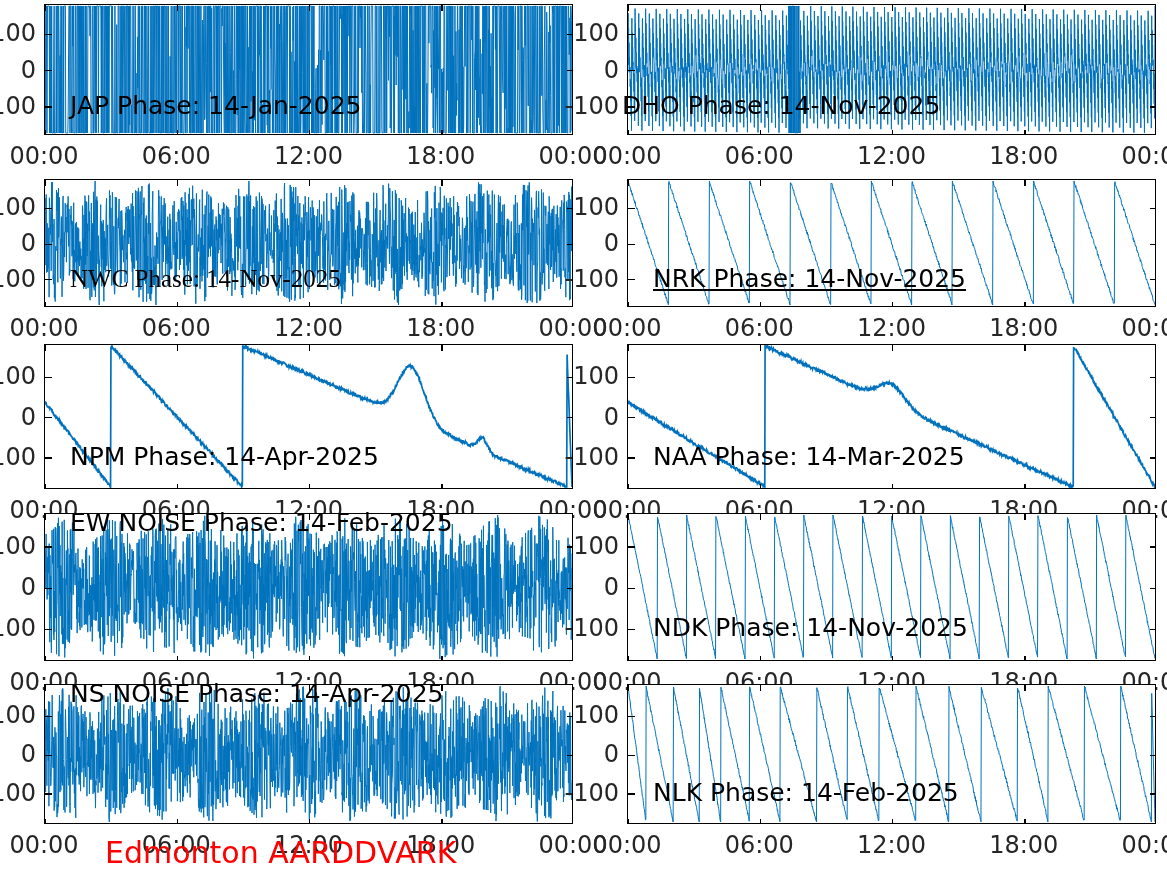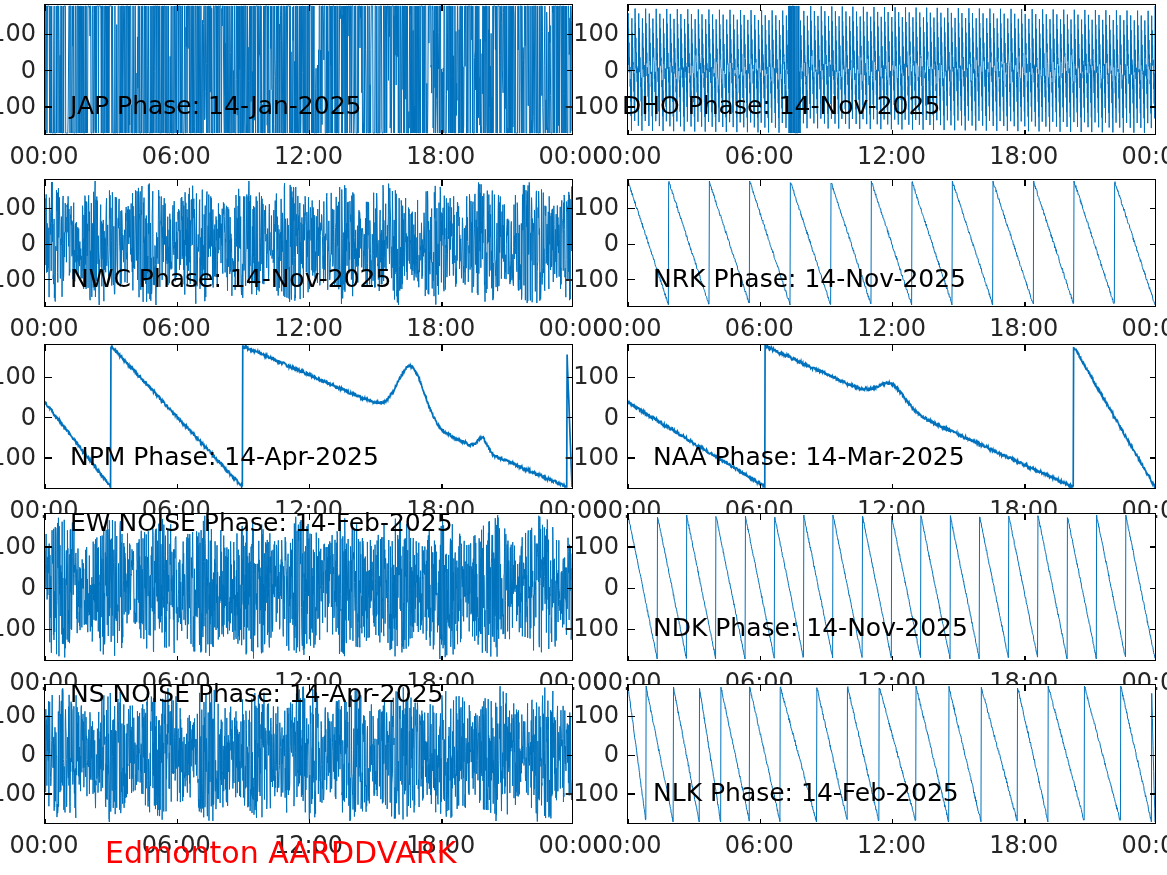--- a/index.html
+++ b/index.html
@@ -105,21 +105,21 @@
       <div class="tickmark" style="left: 527.2px; top: 122px; width: 1.3px; height: 6px;"></div>
     </div>
     <div class="ytick" style="left: -26px; top: 195.444px; width: 62px;">100</div>
     <div class="ytick" style="left: -26px; top: 231px; width: 62px;">0</div>
     <div class="ytick" style="left: -26px; top: 266.556px; width: 62px;">-100</div>
     <div class="xtick" style="left: -16px; top: 316px; width: 120px;">00:00</div>
     <div class="xtick" style="left: 116.25px; top: 316px; width: 120px;">06:00</div>
     <div class="xtick" style="left: 248.5px; top: 316px; width: 120px;">12:00</div>
     <div class="xtick" style="left: 380.75px; top: 316px; width: 120px;">18:00</div>
     <div class="xtick" style="left: 513px; top: 316px; width: 120px;">00:00</div>
-    <div class="ptitle" style="left: 70px; top: 265.556px;">NWC Phase: 14-Nov-2025</div>
+    <div class="ptitle" style="left: 70px; top: 265.556px; font-family: Liberation Serif, serif;">NWC Phase: 14-Nov-2025</div>
     <div class="plotbox" style="left: 627px; top: 179px; width: 529px; height: 128px;">
       <svg viewBox="0 0 529 128" preserveAspectRatio="none">
         <path d="M0.0 1.0L0.4 2.0L0.8 3.2L1.1 4.9L1.5 5.3L1.9 6.7L2.3 7.6L2.6 9.1L3.0 11.7L3.4 10.7L3.8 13.9L4.2 15.3L4.5 13.7L4.9 16.7L5.3 17.6L5.7 19.0L6.1 21.2L6.4 20.9L6.8 23.6L7.2 22.1L7.6 25.4L7.9 27.2L8.3 27.6L8.7 29.4L9.1 28.5L9.5 29.3L9.8 30.9L10.2 31.4L10.6 34.4L11.0 36.2L11.3 35.6L11.7 36.2L12.1 39.5L12.5 39.1L12.9 40.5L13.2 42.7L13.6 42.9L14.0 45.0L14.4 44.0L14.7 48.1L15.1 47.3L15.5 49.7L15.9 50.4L16.3 51.0L16.6 51.0L17.0 54.3L17.4 56.0L17.8 56.1L18.2 56.2L18.5 59.7L18.9 58.2L19.3 60.9L19.7 61.5L20.0 64.4L20.4 63.4L20.8 65.3L21.2 67.5L21.6 67.4L21.9 69.4L22.3 69.7L22.7 70.4L23.1 73.1L23.4 72.8L23.8 75.8L24.2 75.8L24.6 76.0L25.0 77.7L25.3 79.1L25.7 81.0L26.1 80.5L26.5 82.0L26.8 83.9L27.2 85.8L27.6 87.6L28.0 87.9L28.4 88.9L28.7 91.3L29.1 89.9L29.5 93.8L29.9 94.9L30.3 93.1L30.6 94.9L31.0 97.5L31.4 99.6L31.8 99.4L32.1 99.1L32.5 103.2L32.9 101.4L33.3 103.4L33.7 106.3L34.0 105.3L34.4 106.5L34.8 107.9L35.2 110.5L35.5 110.1L35.9 111.8L36.3 113.9L36.7 114.4L37.1 117.1L37.4 115.5L37.8 117.6L38.2 120.3L38.6 119.2L38.9 120.7L39.3 123.1L39.7 124.7L40.1 123.7L40.5 126.7L40.8 2.7L41.2 1.4L41.6 4.3L42.0 4.0L42.4 4.7L42.7 8.7L43.1 9.7L43.5 10.1L43.9 9.8L44.2 11.2L44.6 14.3L45.0 13.5L45.4 14.3L45.8 15.8L46.1 18.2L46.5 19.7L46.9 21.3L47.3 21.0L47.6 22.6L48.0 22.2L48.4 23.3L48.8 24.6L49.2 28.4L49.5 26.9L49.9 29.2L50.3 31.7L50.7 33.4L51.0 32.6L51.4 33.0L51.8 36.0L52.2 36.0L52.6 38.6L52.9 39.6L53.3 38.8L53.7 40.6L54.1 41.8L54.5 43.9L54.8 43.9L55.2 45.2L55.6 47.1L56.0 47.1L56.3 48.8L56.7 50.6L57.1 51.6L57.5 51.6L57.9 53.3L58.2 56.5L58.6 57.6L59.0 56.5L59.4 57.7L59.7 61.4L60.1 61.7L60.5 62.4L60.9 63.9L61.3 65.8L61.6 64.4L62.0 67.3L62.4 68.1L62.8 70.8L63.1 69.8L63.5 72.2L63.9 73.9L64.3 75.2L64.7 74.5L65.0 76.4L65.4 77.1L65.8 77.2L66.2 79.0L66.6 81.5L66.9 80.9L67.3 82.7L67.7 85.7L68.1 84.4L68.4 85.5L68.8 88.4L69.2 90.5L69.6 90.9L70.0 90.9L70.3 91.6L70.7 92.4L71.1 94.8L71.5 97.4L71.8 96.3L72.2 97.2L72.6 100.3L73.0 102.1L73.4 103.7L73.7 102.7L74.1 104.3L74.5 106.0L74.9 106.0L75.2 108.3L75.6 108.3L76.0 110.6L76.4 111.5L76.8 111.9L77.1 113.4L77.5 114.5L77.9 117.3L78.3 117.6L78.7 118.2L79.0 118.7L79.4 121.3L79.8 122.6L80.2 122.2L80.5 124.1L80.9 126.1L81.3 126.1L81.7 1.0L82.1 3.2L82.4 4.0L82.8 6.1L83.2 6.3L83.6 7.1L83.9 10.0L84.3 9.3L84.7 12.8L85.1 12.6L85.5 12.5L85.8 15.7L86.2 14.8L86.6 16.3L87.0 18.8L87.3 19.6L87.7 22.2L88.1 21.0L88.5 23.3L88.9 25.7L89.2 26.5L89.6 27.2L90.0 28.8L90.4 29.0L90.8 30.3L91.1 30.4L91.5 32.0L91.9 35.0L92.3 36.2L92.6 35.3L93.0 35.6L93.4 36.9L93.8 39.3L94.2 39.9L94.5 42.0L94.9 42.3L95.3 44.1L95.7 45.7L96.0 45.6L96.4 46.5L96.8 49.3L97.2 50.0L97.6 52.2L97.9 53.7L98.3 52.0L98.7 54.9L99.1 54.7L99.4 56.3L99.8 57.1L100.2 60.4L100.6 60.0L101.0 61.1L101.3 62.0L101.7 62.5L102.1 66.0L102.5 67.4L102.9 68.9L103.2 68.4L103.6 70.8L104.0 70.8L104.4 73.3L104.7 74.3L105.1 75.6L105.5 76.1L105.9 75.7L106.3 78.7L106.6 79.6L107.0 79.7L107.4 80.0L107.8 83.3L108.1 83.0L108.5 84.0L108.9 85.4L109.3 86.9L109.7 87.0L110.0 90.2L110.4 91.7L110.8 92.2L111.2 92.5L111.5 93.6L111.9 96.7L112.3 95.3L112.7 98.2L113.1 100.6L113.4 100.3L113.8 102.6L114.2 101.5L114.6 103.9L115.0 103.9L115.3 107.1L115.7 105.8L116.1 107.5L116.5 109.1L116.8 110.5L117.2 112.0L117.6 113.9L118.0 112.8L118.4 114.2L118.7 116.9L119.1 116.5L119.5 117.7L119.9 121.3L120.2 120.3L120.6 121.7L121.0 124.4L121.4 123.3L121.8 124.9L122.1 1.0L122.5 2.3L122.9 4.1L123.3 3.3L123.6 5.0L124.0 5.8L124.4 7.4L124.8 9.9L125.2 10.8L125.5 12.7L125.9 11.9L126.3 14.7L126.7 15.2L127.1 16.3L127.4 17.7L127.8 19.3L128.2 21.0L128.6 20.6L128.9 23.0L129.3 23.2L129.7 23.3L130.1 26.6L130.5 27.8L130.8 28.6L131.2 29.2L131.6 30.6L132.0 30.2L132.3 34.0L132.7 35.5L133.1 34.0L133.5 37.1L133.9 37.6L134.2 39.9L134.6 40.7L135.0 41.7L135.4 40.8L135.7 44.7L136.1 45.0L136.5 45.2L136.9 45.3L137.3 48.4L137.6 50.3L138.0 51.3L138.4 50.4L138.8 53.8L139.2 54.7L139.5 56.3L139.9 55.0L140.3 57.0L140.7 60.0L141.0 60.7L141.4 61.2L141.8 62.4L142.2 63.4L142.6 65.7L142.9 66.8L143.3 67.9L143.7 68.6L144.1 70.7L144.4 70.3L144.8 71.3L145.2 73.8L145.6 72.5L146.0 74.6L146.3 74.9L146.7 78.7L147.1 79.7L147.5 81.0L147.8 81.3L148.2 82.5L148.6 83.5L149.0 84.3L149.4 85.5L149.7 86.1L150.1 88.3L150.5 87.9L150.9 89.6L151.3 89.8L151.6 91.6L152.0 93.7L152.4 95.5L152.8 96.2L153.1 98.2L153.5 99.3L153.9 100.5L154.3 99.4L154.7 102.5L155.0 103.1L155.4 102.7L155.8 106.5L156.2 105.5L156.5 108.6L156.9 109.3L157.3 110.2L157.7 112.6L158.1 112.7L158.4 112.1L158.8 113.8L159.2 115.7L159.6 118.0L159.9 119.5L160.3 120.1L160.7 120.9L161.1 120.2L161.5 122.4L161.8 122.8L162.2 125.1L162.6 127.0L163.0 2.7L163.4 4.0L163.7 3.8L164.1 3.9L164.5 5.3L164.9 6.8L165.2 8.1L165.6 9.1L166.0 11.1L166.4 10.6L166.8 14.4L167.1 14.2L167.5 16.3L167.9 16.9L168.3 17.4L168.6 19.0L169.0 21.3L169.4 22.3L169.8 23.6L170.2 23.7L170.5 25.4L170.9 25.6L171.3 26.8L171.7 30.0L172.0 29.6L172.4 30.0L172.8 31.1L173.2 31.8L173.6 35.8L173.9 35.2L174.3 37.9L174.7 37.5L175.1 40.5L175.5 39.2L175.8 40.5L176.2 43.0L176.6 43.0L177.0 45.8L177.3 46.0L177.7 48.1L178.1 48.0L178.5 50.3L178.9 51.8L179.2 50.9L179.6 54.6L180.0 52.8L180.4 55.8L180.7 55.1L181.1 59.1L181.5 59.3L181.9 61.4L182.3 60.1L182.6 63.3L183.0 62.3L183.4 65.6L183.8 65.9L184.1 67.9L184.5 67.8L184.9 70.9L185.3 72.2L185.7 73.2L186.0 72.9L186.4 73.6L186.8 75.8L187.2 75.1L187.6 76.9L187.9 77.7L188.3 81.4L188.7 81.2L189.1 82.6L189.4 83.2L189.8 83.5L190.2 86.7L190.6 87.8L191.0 88.1L191.3 88.2L191.7 91.2L192.1 92.7L192.5 94.1L192.8 94.9L193.2 94.8L193.6 95.9L194.0 96.6L194.4 99.6L194.7 100.9L195.1 101.5L195.5 103.2L195.9 102.2L196.2 106.1L196.6 105.6L197.0 106.7L197.4 107.7L197.8 109.5L198.1 110.4L198.5 111.5L198.9 112.7L199.3 112.6L199.7 114.3L200.0 117.1L200.4 117.2L200.8 119.9L201.2 119.2L201.5 121.3L201.9 122.9L202.3 123.7L202.7 125.5L203.1 126.3L203.4 126.6L203.8 3.3L204.2 4.0L204.6 3.4L204.9 4.2L205.3 5.5L205.7 9.5L206.1 8.6L206.5 11.1L206.8 11.1L207.2 13.9L207.6 13.5L208.0 14.6L208.3 16.0L208.7 17.5L209.1 19.0L209.5 19.2L209.9 21.1L210.2 23.1L210.6 22.4L211.0 24.1L211.4 26.5L211.8 26.7L212.1 29.4L212.5 29.4L212.9 29.7L213.3 32.5L213.6 33.7L214.0 33.6L214.4 35.6L214.8 37.3L215.2 38.0L215.5 37.5L215.9 39.5L216.3 41.0L216.7 41.2L217.0 43.0L217.4 44.0L217.8 46.7L218.2 45.5L218.6 47.5L218.9 47.6L219.3 49.4L219.7 52.1L220.1 53.5L220.4 54.3L220.8 53.6L221.2 55.0L221.6 56.6L222.0 59.5L222.3 57.9L222.7 59.1L223.1 62.3L223.5 62.3L223.9 62.6L224.2 64.3L224.6 67.6L225.0 68.1L225.4 70.2L225.7 69.6L226.1 72.2L226.5 71.1L226.9 74.9L227.3 74.9L227.6 74.8L228.0 75.6L228.4 78.9L228.8 79.7L229.1 81.7L229.5 81.5L229.9 84.3L230.3 85.2L230.7 85.2L231.0 84.9L231.4 88.8L231.8 89.0L232.2 90.2L232.5 92.2L232.9 93.0L233.3 92.7L233.7 93.3L234.1 96.9L234.4 98.2L234.8 96.9L235.2 98.1L235.6 99.2L236.0 101.7L236.3 103.5L236.7 104.0L237.1 103.8L237.5 107.4L237.8 107.2L238.2 108.8L238.6 108.4L239.0 110.7L239.4 111.3L239.7 114.3L240.1 115.7L240.5 114.8L240.9 118.3L241.2 119.1L241.6 117.7L242.0 121.4L242.4 120.6L242.8 122.3L243.1 123.4L243.5 125.5L243.9 125.9L244.3 1.0L244.6 4.0L245.0 4.1L245.4 3.4L245.8 5.0L246.2 6.9L246.5 7.3L246.9 11.0L247.3 10.3L247.7 11.9L248.1 13.8L248.4 15.4L248.8 14.1L249.2 18.1L249.6 18.0L249.9 18.5L250.3 20.8L250.7 22.6L251.1 22.2L251.5 24.0L251.8 24.1L252.2 27.2L252.6 27.8L253.0 28.1L253.3 29.6L253.7 29.4L254.1 33.3L254.5 32.6L254.9 35.6L255.2 35.9L255.6 35.6L256.0 38.9L256.4 38.8L256.7 39.3L257.1 41.1L257.5 41.7L257.9 42.8L258.3 46.1L258.6 46.4L259.0 46.5L259.4 47.3L259.8 48.1L260.2 49.9L260.5 53.1L260.9 51.4L261.3 55.3L261.7 53.8L262.0 57.7L262.4 59.0L262.8 58.3L263.2 58.4L263.6 61.0L263.9 60.7L264.3 62.7L264.7 65.3L265.1 65.9L265.4 65.9L265.8 69.5L266.2 69.8L266.6 71.6L267.0 71.7L267.3 73.0L267.7 72.7L268.1 75.6L268.5 77.8L268.8 78.6L269.2 77.2L269.6 80.7L270.0 79.4L270.4 81.5L270.7 82.9L271.1 83.9L271.5 86.9L271.9 86.8L272.3 88.0L272.6 89.3L273.0 91.6L273.4 90.2L273.8 91.2L274.1 94.8L274.5 96.5L274.9 97.3L275.3 96.5L275.7 98.8L276.0 100.9L276.4 101.5L276.8 101.7L277.2 101.8L277.5 103.3L277.9 106.9L278.3 105.6L278.7 106.6L279.1 110.2L279.4 111.5L279.8 110.9L280.2 111.4L280.6 114.7L280.9 114.5L281.3 115.2L281.7 116.9L282.1 119.4L282.5 120.8L282.8 121.1L283.2 120.9L283.6 122.2L284.0 124.5L284.4 125.5L284.7 127.0L285.1 1.9L285.5 1.6L285.9 4.3L286.2 5.9L286.6 5.0L287.0 6.9L287.4 9.8L287.8 10.4L288.1 9.7L288.5 13.8L288.9 14.2L289.3 14.8L289.6 14.5L290.0 18.6L290.4 17.6L290.8 18.5L291.2 21.0L291.5 21.4L291.9 24.4L292.3 25.6L292.7 26.1L293.0 26.7L293.4 27.8L293.8 29.4L294.2 29.0L294.6 32.0L294.9 33.0L295.3 34.3L295.7 34.8L296.1 36.0L296.5 37.0L296.8 38.1L297.2 39.4L297.6 41.5L298.0 42.8L298.3 41.7L298.7 44.3L299.1 46.4L299.5 44.8L299.9 48.2L300.2 49.2L300.6 48.9L301.0 51.3L301.4 51.6L301.7 54.8L302.1 55.4L302.5 56.9L302.9 55.8L303.3 57.4L303.6 60.1L304.0 60.2L304.4 60.6L304.8 62.9L305.1 64.0L305.5 63.6L305.9 66.8L306.3 68.5L306.7 67.8L307.0 70.2L307.4 71.9L307.8 73.3L308.2 74.5L308.6 73.8L308.9 74.2L309.3 77.8L309.7 77.2L310.1 80.1L310.4 81.5L310.8 81.4L311.2 83.4L311.6 82.5L312.0 86.2L312.3 84.6L312.7 88.4L313.1 88.2L313.5 90.0L313.8 91.1L314.2 93.0L314.6 93.0L315.0 94.8L315.4 95.6L315.7 97.5L316.1 98.4L316.5 99.0L316.9 100.0L317.2 100.6L317.6 103.0L318.0 102.2L318.4 106.3L318.8 104.7L319.1 106.7L319.5 109.4L319.9 110.7L320.3 109.2L320.7 111.4L321.0 111.8L321.4 115.7L321.8 116.1L322.2 115.5L322.5 118.8L322.9 119.1L323.3 118.7L323.7 120.3L324.1 123.1L324.4 123.7L324.8 125.2L325.2 126.9L325.6 1.0L325.9 2.5L326.3 4.5L326.7 5.9L327.1 4.9L327.5 5.6L327.8 9.4L328.2 10.4L328.6 9.7L329.0 11.7L329.3 13.3L329.7 12.9L330.1 13.6L330.5 16.4L330.9 18.2L331.2 18.4L331.6 20.1L332.0 21.9L332.4 21.0L332.8 23.4L333.1 23.4L333.5 25.7L333.9 25.5L334.3 28.1L334.6 28.3L335.0 29.1L335.4 31.4L335.8 34.1L336.2 33.6L336.5 34.2L336.9 35.9L337.3 38.4L337.7 39.1L338.0 40.9L338.4 40.9L338.8 43.1L339.2 42.3L339.6 44.2L339.9 45.8L340.3 46.1L340.7 48.1L341.1 49.0L341.4 51.5L341.8 51.9L342.2 53.8L342.6 53.0L343.0 55.0L343.3 55.6L343.7 56.4L344.1 57.6L344.5 61.1L344.9 60.7L345.2 63.5L345.6 63.8L346.0 63.4L346.4 66.9L346.7 65.5L347.1 67.0L347.5 68.7L347.9 69.4L348.3 71.1L348.6 72.2L349.0 73.3L349.4 76.1L349.8 76.2L350.1 76.4L350.5 78.9L350.9 79.5L351.3 79.5L351.7 81.7L352.0 83.8L352.4 84.5L352.8 86.5L353.2 85.2L353.5 86.7L353.9 88.4L354.3 90.4L354.7 89.8L355.1 93.4L355.4 94.5L355.8 95.4L356.2 95.8L356.6 97.4L357.0 99.1L357.3 98.7L357.7 99.3L358.1 102.2L358.5 104.0L358.8 104.2L359.2 105.1L359.6 107.8L360.0 106.6L360.4 108.2L360.7 110.7L361.1 110.7L361.5 110.8L361.9 112.7L362.2 113.8L362.6 116.9L363.0 115.5L363.4 119.2L363.8 118.8L364.1 120.9L364.5 121.1L364.9 123.0L365.3 124.9L365.6 126.1L366.0 127.0L366.4 1.1L366.8 3.1L367.2 5.2L367.5 6.3L367.9 7.3L368.3 6.9L368.7 7.4L369.1 8.6L369.4 12.1L369.8 10.6L370.2 12.8L370.6 14.6L370.9 14.6L371.3 18.2L371.7 19.4L372.1 19.7L372.5 19.0L372.8 20.1L373.2 23.6L373.6 23.5L374.0 24.4L374.3 26.5L374.7 27.8L375.1 29.2L375.5 30.8L375.9 30.8L376.2 30.6L376.6 32.9L377.0 35.6L377.4 36.0L377.7 35.4L378.1 39.3L378.5 38.5L378.9 40.2L379.3 42.7L379.6 44.1L380.0 44.4L380.4 46.3L380.8 45.4L381.2 47.9L381.5 47.9L381.9 50.3L382.3 51.5L382.7 51.9L383.0 51.6L383.4 52.9L383.8 56.2L384.2 55.3L384.6 57.0L384.9 59.7L385.3 60.5L385.7 61.2L386.1 61.8L386.4 63.1L386.8 66.0L387.2 65.4L387.6 67.6L388.0 66.9L388.3 70.3L388.7 69.4L389.1 72.9L389.5 72.9L389.8 73.2L390.2 76.2L390.6 77.8L391.0 76.7L391.4 78.6L391.7 80.7L392.1 81.3L392.5 82.3L392.9 82.4L393.3 86.1L393.6 87.1L394.0 87.6L394.4 87.8L394.8 88.8L395.1 91.7L395.5 92.2L395.9 91.5L396.3 93.5L396.7 95.0L397.0 96.0L397.4 97.0L397.8 99.8L398.2 99.7L398.5 100.8L398.9 101.8L399.3 103.4L399.7 103.3L400.1 106.9L400.4 105.8L400.8 107.7L401.2 110.4L401.6 111.0L401.9 111.9L402.3 111.3L402.7 112.6L403.1 115.5L403.5 115.2L403.8 116.7L404.2 119.2L404.6 120.9L405.0 121.4L405.4 122.9L405.7 122.7L406.1 123.7L406.5 124.8L406.9 125.9L407.2 1.0L407.6 2.8L408.0 5.6L408.4 6.6L408.8 5.9L409.1 9.2L409.5 8.3L409.9 9.8L410.3 9.9L410.6 11.0L411.0 14.8L411.4 16.3L411.8 16.9L412.2 17.6L412.5 18.1L412.9 20.9L413.3 21.2L413.7 21.5L414.0 24.0L414.4 24.2L414.8 25.3L415.2 27.1L415.6 26.8L415.9 30.4L416.3 29.9L416.7 29.8L417.1 31.8L417.5 34.9L417.8 34.0L418.2 36.2L418.6 36.2L419.0 37.1L419.3 40.0L419.7 41.9L420.1 40.4L420.5 43.7L420.9 43.7L421.2 44.5L421.6 47.7L422.0 47.7L422.4 47.6L422.7 50.6L423.1 49.9L423.5 52.7L423.9 52.9L424.3 54.5L424.6 57.3L425.0 55.7L425.4 59.1L425.8 58.0L426.1 61.3L426.5 63.0L426.9 62.1L427.3 63.2L427.7 64.0L428.0 66.0L428.4 69.1L428.8 67.7L429.2 68.6L429.6 72.4L429.9 70.8L430.3 74.8L430.7 75.6L431.1 75.4L431.4 75.5L431.8 77.2L432.2 77.8L432.6 80.2L433.0 82.7L433.3 84.3L433.7 84.8L434.1 86.4L434.5 87.7L434.8 88.3L435.2 89.8L435.6 90.8L436.0 89.6L436.4 91.5L436.7 94.5L437.1 93.4L437.5 94.3L437.9 97.6L438.2 99.4L438.6 100.4L439.0 101.2L439.4 100.9L439.8 101.3L440.1 105.2L440.5 105.0L440.9 105.1L441.3 108.1L441.7 110.0L442.0 110.3L442.4 111.9L442.8 112.3L443.2 112.6L443.5 115.0L443.9 116.7L444.3 115.7L444.7 116.7L445.1 120.6L445.4 119.2L445.8 121.5L446.2 124.1L446.6 124.7L446.9 125.6L447.3 124.9L447.7 1.0L448.1 3.2L448.5 5.1L448.8 5.3L449.2 7.5L449.6 5.7L450.0 9.3L450.3 8.8L450.7 11.7L451.1 10.3L451.5 12.5L451.9 15.0L452.2 14.6L452.6 15.1L453.0 16.2L453.4 18.0L453.8 18.7L454.1 22.6L454.5 20.9L454.9 24.6L455.3 23.1L455.6 25.8L456.0 25.6L456.4 29.0L456.8 29.8L457.2 30.9L457.5 31.8L457.9 33.7L458.3 33.1L458.7 36.3L459.0 36.0L459.4 38.4L459.8 39.2L460.2 40.4L460.6 42.0L460.9 42.9L461.3 42.3L461.7 43.1L462.1 45.9L462.4 47.2L462.8 49.2L463.2 48.3L463.6 49.8L464.0 51.5L464.3 54.1L464.7 52.9L465.1 55.4L465.5 57.8L465.9 57.4L466.2 59.2L466.6 59.5L467.0 60.1L467.4 61.4L467.7 64.4L468.1 65.4L468.5 66.4L468.9 66.6L469.3 69.4L469.6 67.9L470.0 70.3L470.4 71.2L470.8 71.5L471.1 75.1L471.5 76.6L471.9 75.4L472.3 76.8L472.7 79.7L473.0 80.7L473.4 80.9L473.8 81.2L474.2 82.6L474.5 84.8L474.9 87.1L475.3 85.4L475.7 88.7L476.1 89.5L476.4 91.2L476.8 91.4L477.2 91.9L477.6 94.5L478.0 94.4L478.3 97.1L478.7 95.9L479.1 100.0L479.5 100.4L479.8 100.5L480.2 103.0L480.6 103.0L481.0 103.6L481.4 105.8L481.7 107.8L482.1 107.3L482.5 109.6L482.9 109.0L483.2 109.9L483.6 112.7L484.0 114.5L484.4 113.6L484.8 117.5L485.1 118.4L485.5 118.9L485.9 119.2L486.3 121.9L486.6 120.8L487.0 124.3L487.4 125.3L487.8 125.6L488.2 125.1L488.5 2.7L488.9 1.7L489.3 4.7L489.7 6.0L490.1 6.9L490.4 6.8L490.8 9.6L491.2 9.4L491.6 11.5L491.9 10.9L492.3 13.0L492.7 14.8L493.1 16.5L493.5 15.4L493.8 17.9L494.2 17.9L494.6 19.4L495.0 20.2L495.3 23.9L495.7 25.3L496.1 25.0L496.5 26.8L496.9 27.7L497.2 27.8L497.6 30.9L498.0 29.5L498.4 31.2L498.7 32.3L499.1 33.4L499.5 36.6L499.9 38.0L500.3 36.7L500.6 38.0L501.0 39.8L501.4 41.9L501.8 44.1L502.2 44.1L502.5 44.4L502.9 45.1L503.3 45.8L503.7 48.9L504.0 49.8L504.4 50.4L504.8 51.6L505.2 51.9L505.6 53.8L505.9 54.3L506.3 56.2L506.7 57.0L507.1 60.6L507.4 59.0L507.8 62.9L508.2 61.6L508.6 63.1L509.0 65.1L509.3 67.2L509.7 67.1L510.1 67.1L510.5 69.1L510.8 72.2L511.2 71.7L511.6 73.7L512.0 73.6L512.4 74.5L512.7 77.8L513.1 78.0L513.5 78.7L513.9 80.3L514.3 82.8L514.6 81.0L515.0 82.6L515.4 84.5L515.8 85.2L516.1 87.9L516.5 88.9L516.9 91.0L517.3 91.0L517.7 93.1L518.0 92.2L518.4 93.6L518.8 95.9L519.2 95.0L519.5 97.3L519.9 100.0L520.3 101.4L520.7 100.6L521.1 102.5L521.4 103.2L521.8 105.2L522.2 104.9L522.6 106.8L522.9 108.5L523.3 110.6L523.7 109.2L524.1 112.2L524.5 111.9L524.8 113.8L525.2 113.9L525.6 116.5L526.0 116.1L526.4 117.9L526.7 120.0L527.1 122.2L527.5 122.8L527.9 123.5L528.2 124.5L528.6 124.5L529.0 126.9" fill="none" stroke="#0072bd" stroke-width="1.0" vector-effect="non-scaling-stroke"></path>
       </svg>
       <div class="tickmark" style="left: 0px; top: 99.0556px; width: 7px; height: 1.3px;"></div>
       <div class="tickmark" style="left: 522px; top: 99.0556px; width: 7px; height: 1.3px;"></div>
       <div class="tickmark" style="left: 0px; top: 63.5px; width: 7px; height: 1.3px;"></div>
       <div class="tickmark" style="left: 522px; top: 63.5px; width: 7px; height: 1.3px;"></div>
       <div class="tickmark" style="left: 0px; top: 27.9444px; width: 7px; height: 1.3px;"></div>
       <div class="tickmark" style="left: 522px; top: 27.9444px; width: 7px; height: 1.3px;"></div>
@@ -135,21 +135,21 @@
       <div class="tickmark" style="left: 527.2px; top: 122px; width: 1.3px; height: 6px;"></div>
     </div>
     <div class="ytick" style="left: 557px; top: 195.444px; width: 62px;">100</div>
     <div class="ytick" style="left: 557px; top: 231px; width: 62px;">0</div>
     <div class="ytick" style="left: 557px; top: 266.556px; width: 62px;">-100</div>
     <div class="xtick" style="left: 567px; top: 316px; width: 120px;">00:00</div>
     <div class="xtick" style="left: 699.25px; top: 316px; width: 120px;">06:00</div>
     <div class="xtick" style="left: 831.5px; top: 316px; width: 120px;">12:00</div>
     <div class="xtick" style="left: 963.75px; top: 316px; width: 120px;">18:00</div>
     <div class="xtick" style="left: 1096px; top: 316px; width: 120px;">00:00</div>
-    <div class="ptitle" style="left: 653px; top: 265.556px;">NRK Phase: 14-Nov-2025</div>
+    <div class="ptitle" style="left: 653px; top: 265.556px; text-decoration: underline;">NRK Phase: 14-Nov-2025</div>
     <div class="plotbox" style="left: 44px; top: 344px; width: 529px; height: 145px;">
       <svg viewBox="0 0 529 145" preserveAspectRatio="none">
         <path d="M0.0 59.0L0.4 59.4L0.8 58.1L1.1 58.4L1.5 60.7L1.9 61.6L2.3 62.5L2.6 62.7L3.0 63.0L3.4 61.7L3.8 64.3L4.2 62.9L4.5 62.9L4.9 64.8L5.3 63.9L5.7 64.5L6.1 64.6L6.4 65.0L6.8 66.8L7.2 66.4L7.6 68.6L7.9 69.0L8.3 68.8L8.7 70.8L9.1 71.4L9.5 71.2L9.8 72.0L10.2 71.9L10.6 73.2L11.0 72.1L11.3 72.7L11.7 75.0L12.1 72.6L12.5 74.6L12.9 76.0L13.2 76.3L13.6 76.0L14.0 75.0L14.4 77.6L14.7 78.3L15.1 76.5L15.5 77.4L15.9 79.0L16.3 77.8L16.6 79.8L17.0 78.8L17.4 82.3L17.8 81.3L18.2 82.0L18.5 80.7L18.9 82.9L19.3 81.7L19.7 84.9L20.0 85.1L20.4 83.4L20.8 84.0L21.2 86.0L21.6 86.0L21.9 87.0L22.3 86.7L22.7 86.5L23.1 86.8L23.4 87.2L23.8 90.3L24.2 90.5L24.6 89.1L25.0 89.9L25.3 90.7L25.7 91.2L26.1 92.2L26.5 92.7L26.8 92.9L27.2 93.4L27.6 94.7L28.0 95.5L28.4 95.5L28.7 94.8L29.1 94.7L29.5 96.7L29.9 96.9L30.3 96.4L30.6 97.4L31.0 99.4L31.4 100.5L31.8 100.0L32.1 98.5L32.5 98.9L32.9 100.7L33.3 102.3L33.7 101.4L34.0 101.7L34.4 102.0L34.8 103.6L35.2 103.2L35.5 103.0L35.9 105.1L36.3 106.4L36.7 106.6L37.1 107.2L37.4 105.4L37.8 108.7L38.2 107.7L38.6 109.3L38.9 109.0L39.3 108.4L39.7 109.2L40.1 111.3L40.5 110.7L40.8 109.9L41.2 111.6L41.6 111.7L42.0 113.4L42.4 114.3L42.7 113.9L43.1 113.6L43.5 113.2L43.9 115.4L44.2 114.9L44.6 116.5L45.0 117.7L45.4 116.2L45.8 117.7L46.1 118.2L46.5 118.8L46.9 118.9L47.3 118.7L47.6 120.0L48.0 121.8L48.4 119.5L48.8 122.5L49.2 121.1L49.5 123.1L49.9 122.3L50.3 123.4L50.7 122.4L51.0 123.0L51.4 126.2L51.8 126.3L52.2 127.1L52.6 126.6L52.9 125.3L53.3 128.8L53.7 128.7L54.1 127.3L54.5 128.6L54.8 128.8L55.2 129.2L55.6 131.8L56.0 132.3L56.3 130.0L56.7 133.3L57.1 132.7L57.5 132.5L57.9 133.9L58.2 134.0L58.6 135.3L59.0 133.8L59.4 134.3L59.7 134.7L60.1 136.1L60.5 135.8L60.9 137.4L61.3 137.1L61.6 137.1L62.0 139.3L62.4 139.5L62.8 138.5L63.1 141.6L63.5 140.4L63.9 140.6L64.3 141.1L64.7 141.4L65.0 142.6L65.4 143.8L65.8 144.0L66.2 1.9L66.6 2.7L66.9 1.0L67.3 1.0L67.7 3.7L68.1 2.4L68.4 4.1L68.8 4.9L69.2 5.0L69.6 3.4L70.0 6.4L70.3 5.6L70.7 4.9L71.1 8.0L71.5 5.6L71.8 5.8L72.2 6.6L72.6 9.3L73.0 7.4L73.4 8.2L73.7 10.5L74.1 8.2L74.5 10.2L74.9 9.6L75.2 12.2L75.6 11.4L76.0 11.0L76.4 11.8L76.8 12.4L77.1 11.7L77.5 13.3L77.9 14.2L78.3 14.9L78.7 13.2L79.0 14.8L79.4 16.7L79.8 15.4L80.2 15.1L80.5 17.8L80.9 15.7L81.3 17.1L81.7 17.7L82.1 19.5L82.4 17.4L82.8 18.6L83.2 19.5L83.6 21.4L83.9 20.5L84.3 19.7L84.7 21.5L85.1 22.7L85.5 23.4L85.8 22.1L86.2 23.2L86.6 22.6L87.0 22.1L87.3 23.4L87.7 25.3L88.1 23.6L88.5 24.6L88.9 25.2L89.2 26.1L89.6 24.9L90.0 25.2L90.4 26.6L90.8 28.8L91.1 28.5L91.5 27.2L91.9 28.2L92.3 30.6L92.6 30.5L93.0 29.9L93.4 31.9L93.8 31.3L94.2 31.4L94.5 33.1L94.9 31.7L95.3 32.1L95.7 31.6L96.0 32.9L96.4 33.7L96.8 35.5L97.2 33.8L97.6 35.5L97.9 34.2L98.3 37.4L98.7 34.9L99.1 37.7L99.4 38.1L99.8 36.3L100.2 38.9L100.6 36.7L101.0 38.0L101.3 39.4L101.7 38.5L102.1 39.9L102.5 41.4L102.9 39.3L103.2 42.0L103.6 40.2L104.0 41.7L104.4 41.0L104.7 41.4L105.1 43.0L105.5 42.4L105.9 43.0L106.3 45.9L106.6 44.2L107.0 44.1L107.4 45.3L107.8 44.8L108.1 45.1L108.5 46.0L108.9 48.4L109.3 47.4L109.7 48.6L110.0 46.9L110.4 48.0L110.8 48.2L111.2 49.9L111.5 49.4L111.9 50.1L112.3 52.1L112.7 51.1L113.1 51.9L113.4 52.0L113.8 51.3L114.2 51.4L114.6 52.8L115.0 54.3L115.3 55.7L115.7 53.7L116.1 54.5L116.5 56.2L116.8 55.2L117.2 57.1L117.6 56.1L118.0 58.2L118.4 56.8L118.7 58.7L119.1 57.0L119.5 57.7L119.9 58.3L120.2 59.7L120.6 61.4L121.0 61.4L121.4 62.1L121.8 60.9L122.1 60.7L122.5 60.9L122.9 61.8L123.3 64.2L123.6 63.9L124.0 64.0L124.4 64.2L124.8 65.2L125.2 64.7L125.5 64.3L125.9 65.2L126.3 65.5L126.7 66.6L127.1 66.7L127.4 68.4L127.8 66.6L128.2 69.1L128.6 68.3L128.9 69.4L129.3 68.3L129.7 71.0L130.1 69.6L130.5 69.7L130.8 71.9L131.2 70.9L131.6 70.8L132.0 70.7L132.3 71.9L132.7 73.9L133.1 73.0L133.5 73.5L133.9 75.7L134.2 73.2L134.6 76.0L135.0 76.1L135.4 77.4L135.7 77.1L136.1 75.8L136.5 76.8L136.9 77.2L137.3 78.5L137.6 77.9L138.0 79.1L138.4 80.6L138.8 79.2L139.2 79.4L139.5 80.8L139.9 82.4L140.3 80.1L140.7 81.3L141.0 83.4L141.4 82.4L141.8 81.5L142.2 84.0L142.6 83.8L142.9 82.7L143.3 82.9L143.7 85.1L144.1 85.2L144.4 86.7L144.8 85.2L145.2 85.2L145.6 85.7L146.0 88.9L146.3 87.2L146.7 89.0L147.1 88.1L147.5 90.4L147.8 88.8L148.2 88.7L148.6 89.1L149.0 90.1L149.4 92.1L149.7 89.9L150.1 90.9L150.5 91.6L150.9 93.3L151.3 93.7L151.6 94.6L152.0 92.5L152.4 93.9L152.8 93.8L153.1 95.3L153.5 94.4L153.9 96.2L154.3 96.4L154.7 96.9L155.0 96.8L155.4 97.0L155.8 96.5L156.2 99.5L156.5 98.9L156.9 100.6L157.3 99.5L157.7 100.4L158.1 100.1L158.4 99.4L158.8 101.1L159.2 101.9L159.6 101.4L159.9 103.8L160.3 103.1L160.7 104.2L161.1 103.4L161.5 103.8L161.8 103.1L162.2 104.7L162.6 105.3L163.0 104.9L163.4 107.5L163.7 106.5L164.1 106.6L164.5 106.6L164.9 106.8L165.2 106.6L165.6 107.2L166.0 109.7L166.4 110.2L166.8 110.4L167.1 109.7L167.5 109.0L167.9 112.3L168.3 111.5L168.6 113.3L169.0 113.5L169.4 112.3L169.8 112.1L170.2 113.6L170.5 114.2L170.9 115.8L171.3 113.9L171.7 115.7L172.0 115.0L172.4 116.3L172.8 117.7L173.2 116.1L173.6 118.7L173.9 117.5L174.3 119.5L174.7 116.8L175.1 118.9L175.5 120.8L175.8 119.2L176.2 119.1L176.6 120.3L177.0 119.9L177.3 122.7L177.7 122.6L178.1 120.6L178.5 121.0L178.9 122.8L179.2 124.3L179.6 122.3L180.0 125.0L180.4 125.8L180.7 123.7L181.1 126.0L181.5 125.1L181.9 126.9L182.3 125.7L182.6 128.4L183.0 129.0L183.4 128.5L183.8 127.7L184.1 127.6L184.5 127.7L184.9 129.9L185.3 129.6L185.7 131.8L186.0 131.0L186.4 131.5L186.8 131.3L187.2 132.3L187.6 132.1L187.9 132.4L188.3 134.2L188.7 133.3L189.1 134.2L189.4 135.8L189.8 134.7L190.2 135.8L190.6 134.0L191.0 135.7L191.3 135.1L191.7 136.0L192.1 136.4L192.5 136.3L192.8 136.7L193.2 139.8L193.6 138.8L194.0 139.6L194.4 140.3L194.7 140.1L195.1 140.7L195.5 141.3L195.9 142.0L196.2 141.7L196.6 141.8L197.0 141.0L197.4 143.9L197.8 142.9L198.1 142.5L198.5 1.0L198.9 1.0L199.3 2.6L199.7 3.0L200.0 3.3L200.4 2.5L200.8 1.6L201.2 2.4L201.5 3.8L201.9 1.0L202.3 1.6L202.7 1.7L203.1 2.4L203.4 4.2L203.8 3.1L204.2 4.7L204.6 4.9L204.9 4.6L205.3 4.7L205.7 4.3L206.1 3.1L206.5 5.5L206.8 4.7L207.2 4.2L207.6 6.1L208.0 5.3L208.3 5.7L208.7 6.3L209.1 5.1L209.5 5.8L209.9 5.5L210.2 7.4L210.6 6.5L211.0 5.6L211.4 6.4L211.8 6.7L212.1 6.5L212.5 6.5L212.9 7.1L213.3 7.2L213.6 6.2L214.0 8.0L214.4 8.1L214.8 7.9L215.2 7.0L215.5 8.0L215.9 7.8L216.3 10.3L216.7 8.5L217.0 8.2L217.4 9.5L217.8 9.2L218.2 9.2L218.6 9.8L218.9 9.9L219.3 9.1L219.7 10.1L220.1 11.1L220.4 10.6L220.8 12.2L221.2 11.1L221.6 10.0L222.0 12.2L222.3 11.5L222.7 10.3L223.1 12.4L223.5 10.5L223.9 12.1L224.2 11.8L224.6 12.9L225.0 14.1L225.4 11.7L225.7 14.0L226.1 12.9L226.5 12.0L226.9 13.5L227.3 13.2L227.6 14.6L228.0 14.3L228.4 13.6L228.8 14.2L229.1 12.9L229.5 13.2L229.9 15.7L230.3 15.6L230.7 14.9L231.0 14.4L231.4 14.9L231.8 17.1L232.2 14.7L232.5 17.5L232.9 15.0L233.3 17.1L233.7 18.1L234.1 16.6L234.4 16.0L234.8 16.0L235.2 18.5L235.6 18.0L236.0 17.2L236.3 16.2L236.7 18.7L237.1 17.0L237.5 18.5L237.8 19.6L238.2 18.9L238.6 17.6L239.0 17.4L239.4 17.9L239.7 18.0L240.1 17.8L240.5 18.2L240.9 18.5L241.2 19.2L241.6 19.3L242.0 19.5L242.4 21.4L242.8 21.9L243.1 22.2L243.5 22.0L243.9 21.5L244.3 20.2L244.6 20.0L245.0 23.0L245.4 22.0L245.8 20.5L246.2 22.7L246.5 21.7L246.9 23.4L247.3 23.7L247.7 24.3L248.1 22.7L248.4 21.9L248.8 23.9L249.2 24.2L249.6 22.4L249.9 22.9L250.3 23.9L250.7 24.8L251.1 23.8L251.5 25.7L251.8 25.5L252.2 24.7L252.6 23.3L253.0 23.8L253.3 25.8L253.7 25.0L254.1 26.0L254.5 25.0L254.9 24.3L255.2 25.4L255.6 25.7L256.0 27.4L256.4 26.9L256.7 27.5L257.1 27.4L257.5 26.0L257.9 27.0L258.3 25.9L258.6 27.3L259.0 27.0L259.4 26.3L259.8 27.9L260.2 28.0L260.5 28.7L260.9 29.7L261.3 29.5L261.7 29.9L262.0 30.3L262.4 27.5L262.8 27.8L263.2 28.0L263.6 28.6L263.9 31.4L264.3 29.9L264.7 30.5L265.1 29.6L265.4 31.6L265.8 30.4L266.2 29.4L266.6 30.5L267.0 30.0L267.3 32.0L267.7 32.9L268.1 31.7L268.5 31.1L268.8 33.3L269.2 31.9L269.6 32.6L270.0 32.1L270.4 33.1L270.7 31.4L271.1 31.8L271.5 33.4L271.9 33.1L272.3 33.5L272.6 34.7L273.0 35.0L273.4 34.9L273.8 34.8L274.1 34.1L274.5 33.5L274.9 35.9L275.3 36.3L275.7 34.8L276.0 35.7L276.4 36.1L276.8 35.6L277.2 35.3L277.5 37.2L277.9 37.4L278.3 34.7L278.7 36.3L279.1 38.0L279.4 35.5L279.8 37.6L280.2 37.2L280.6 37.3L280.9 36.4L281.3 37.3L281.7 37.8L282.1 37.3L282.5 36.8L282.8 38.1L283.2 37.6L283.6 39.3L284.0 38.7L284.4 38.9L284.7 37.6L285.1 40.4L285.5 38.0L285.9 39.9L286.2 39.3L286.6 41.2L287.0 40.9L287.4 40.3L287.8 40.1L288.1 40.3L288.5 39.7L288.9 40.5L289.3 39.5L289.6 40.3L290.0 40.8L290.4 42.1L290.8 42.4L291.2 42.6L291.5 40.9L291.9 43.7L292.3 43.8L292.7 41.2L293.0 42.9L293.4 43.4L293.8 42.9L294.2 44.5L294.6 42.6L294.9 44.3L295.3 43.6L295.7 42.5L296.1 43.4L296.5 45.6L296.8 44.9L297.2 45.2L297.6 43.2L298.0 44.2L298.3 44.0L298.7 45.9L299.1 44.0L299.5 45.4L299.9 45.5L300.2 44.6L300.6 44.9L301.0 46.6L301.4 45.7L301.7 45.8L302.1 45.5L302.5 47.6L302.9 47.9L303.3 46.7L303.6 47.3L304.0 48.2L304.4 46.7L304.8 48.0L305.1 48.9L305.5 49.4L305.9 49.1L306.3 49.0L306.7 49.4L307.0 47.9L307.4 49.1L307.8 49.0L308.2 48.9L308.6 50.1L308.9 48.9L309.3 49.8L309.7 48.4L310.1 48.9L310.4 50.5L310.8 51.3L311.2 51.2L311.6 49.5L312.0 49.8L312.3 51.3L312.7 52.2L313.1 52.2L313.5 51.5L313.8 51.9L314.2 50.3L314.6 52.6L315.0 50.7L315.4 53.1L315.7 51.6L316.1 51.5L316.5 52.9L316.9 54.3L317.2 53.4L317.6 54.5L318.0 53.7L318.4 53.2L318.8 55.1L319.1 54.5L319.5 54.1L319.9 55.7L320.3 54.1L320.7 54.4L321.0 53.5L321.4 55.6L321.8 53.5L322.2 54.9L322.5 55.4L322.9 54.6L323.3 56.0L323.7 54.5L324.1 55.5L324.4 55.5L324.8 55.8L325.2 55.7L325.6 57.9L325.9 56.4L326.3 58.0L326.7 56.0L327.1 56.6L327.5 57.1L327.8 56.6L328.2 56.8L328.6 57.5L329.0 57.6L329.3 58.7L329.7 57.8L330.1 58.3L330.5 58.7L330.9 58.2L331.2 57.5L331.6 58.2L332.0 58.7L332.4 58.4L332.8 57.7L333.1 60.0L333.5 58.3L333.9 57.3L334.3 59.6L334.6 57.8L335.0 57.8L335.4 58.9L335.8 58.8L336.2 58.4L336.5 58.8L336.9 60.1L337.3 57.0L337.7 58.6L338.0 59.2L338.4 58.7L338.8 58.2L339.2 58.6L339.6 56.4L339.9 58.1L340.3 58.7L340.7 55.8L341.1 58.3L341.4 56.2L341.8 56.7L342.2 57.6L342.6 56.4L343.0 56.1L343.3 54.9L343.7 55.0L344.1 56.0L344.5 53.8L344.9 52.3L345.2 52.3L345.6 53.0L346.0 53.3L346.4 51.5L346.7 52.3L347.1 49.2L347.5 48.8L347.9 50.2L348.3 48.4L348.6 47.8L349.0 48.6L349.4 46.9L349.8 47.9L350.1 47.0L350.5 46.2L350.9 44.9L351.3 44.1L351.7 41.9L352.0 42.6L352.4 42.0L352.8 41.5L353.2 40.4L353.5 38.8L353.9 37.1L354.3 37.2L354.7 37.2L355.1 35.4L355.4 34.7L355.8 33.5L356.2 34.5L356.6 34.2L357.0 32.0L357.3 33.2L357.7 29.4L358.1 30.6L358.5 30.8L358.8 28.4L359.2 29.2L359.6 27.4L360.0 27.5L360.4 25.0L360.7 26.9L361.1 25.8L361.5 25.2L361.9 23.7L362.2 25.2L362.6 22.3L363.0 22.2L363.4 22.4L363.8 21.9L364.1 23.2L364.5 21.2L364.9 21.2L365.3 20.6L365.6 21.3L366.0 21.2L366.4 22.7L366.8 20.5L367.2 21.5L367.5 23.0L367.9 21.9L368.3 22.5L368.7 21.4L369.1 21.8L369.4 22.4L369.8 23.8L370.2 23.8L370.6 25.2L370.9 25.2L371.3 26.4L371.7 26.3L372.1 28.3L372.5 27.8L372.8 28.9L373.2 27.7L373.6 31.0L374.0 29.2L374.3 31.3L374.7 31.6L375.1 32.4L375.5 34.9L375.9 34.2L376.2 36.8L376.6 37.9L377.0 36.5L377.4 40.1L377.7 39.0L378.1 41.5L378.5 42.9L378.9 44.4L379.3 45.3L379.6 46.6L380.0 46.8L380.4 49.0L380.8 49.0L381.2 51.3L381.5 50.0L381.9 52.2L382.3 53.4L382.7 52.9L383.0 56.6L383.4 56.9L383.8 58.4L384.2 58.2L384.6 59.4L384.9 60.6L385.3 62.8L385.7 62.5L386.1 64.8L386.4 63.0L386.8 66.7L387.2 66.7L387.6 66.4L388.0 68.0L388.3 68.6L388.7 69.6L389.1 69.5L389.5 72.8L389.8 73.3L390.2 74.1L390.6 74.0L391.0 73.5L391.4 74.1L391.7 75.4L392.1 76.8L392.5 77.0L392.9 77.7L393.3 80.0L393.6 80.2L394.0 81.3L394.4 81.7L394.8 80.8L395.1 82.5L395.5 83.5L395.9 81.9L396.3 82.5L396.7 84.3L397.0 85.0L397.4 85.3L397.8 85.9L398.2 85.3L398.5 86.3L398.9 87.6L399.3 87.2L399.7 85.2L400.1 88.4L400.4 89.1L400.8 88.9L401.2 88.6L401.6 87.9L401.9 89.1L402.3 90.6L402.7 88.1L403.1 90.5L403.5 88.9L403.8 90.3L404.2 89.8L404.6 89.3L405.0 91.6L405.4 90.8L405.7 89.8L406.1 90.2L406.5 90.8L406.9 90.5L407.2 93.2L407.6 91.8L408.0 93.6L408.4 94.0L408.8 93.7L409.1 92.9L409.5 94.0L409.9 92.1L410.3 93.8L410.6 93.3L411.0 93.3L411.4 95.0L411.8 93.8L412.2 96.3L412.5 96.5L412.9 95.4L413.3 96.8L413.7 94.1L414.0 96.5L414.4 94.7L414.8 97.6L415.2 95.8L415.6 94.9L415.9 95.5L416.3 95.7L416.7 98.5L417.1 97.2L417.5 95.9L417.8 98.9L418.2 99.1L418.6 98.9L419.0 96.4L419.3 98.7L419.7 97.7L420.1 97.5L420.5 98.9L420.9 99.7L421.2 99.1L421.6 99.1L422.0 97.7L422.4 98.8L422.7 98.3L423.1 98.6L423.5 99.3L423.9 100.7L424.3 101.4L424.6 101.2L425.0 102.0L425.4 101.8L425.8 100.5L426.1 102.0L426.5 101.5L426.9 102.3L427.3 100.9L427.7 100.2L428.0 100.1L428.4 99.9L428.8 100.8L429.2 100.4L429.6 102.8L429.9 101.4L430.3 100.4L430.7 99.9L431.1 100.3L431.4 100.0L431.8 99.8L432.2 101.2L432.6 98.9L433.0 98.9L433.3 98.3L433.7 97.4L434.1 98.2L434.5 96.2L434.8 96.3L435.2 95.7L435.6 94.9L436.0 96.0L436.4 94.5L436.7 95.4L437.1 94.7L437.5 93.5L437.9 95.1L438.2 94.7L438.6 93.8L439.0 93.3L439.4 93.2L439.8 93.9L440.1 93.4L440.5 94.3L440.9 94.4L441.3 97.8L441.7 98.6L442.0 97.3L442.4 99.3L442.8 100.0L443.2 100.7L443.5 100.3L443.9 102.3L444.3 101.9L444.7 102.4L445.1 102.7L445.4 104.6L445.8 104.2L446.2 104.8L446.6 107.0L446.9 106.4L447.3 108.3L447.7 108.3L448.1 108.9L448.5 109.1L448.8 110.4L449.2 111.8L449.6 110.5L450.0 112.0L450.3 110.6L450.7 112.3L451.1 112.2L451.5 113.5L451.9 111.7L452.2 113.8L452.6 111.8L453.0 113.1L453.4 113.3L453.8 111.7L454.1 114.0L454.5 114.6L454.9 113.1L455.3 115.1L455.6 115.4L456.0 115.3L456.4 113.5L456.8 115.3L457.2 116.2L457.5 114.2L457.9 114.0L458.3 113.8L458.7 116.1L459.0 116.5L459.4 116.7L459.8 116.1L460.2 116.2L460.6 117.0L460.9 116.5L461.3 117.9L461.7 115.2L462.1 118.0L462.4 116.1L462.8 116.1L463.2 116.1L463.6 117.1L464.0 117.4L464.3 117.1L464.7 117.6L465.1 117.1L465.5 117.1L465.9 120.1L466.2 119.7L466.6 119.3L467.0 118.4L467.4 118.7L467.7 121.0L468.1 119.0L468.5 119.5L468.9 119.6L469.3 118.8L469.6 121.4L470.0 119.0L470.4 119.2L470.8 122.0L471.1 119.9L471.5 120.1L471.9 122.1L472.3 120.0L472.7 123.1L473.0 122.8L473.4 120.3L473.8 121.8L474.2 121.2L474.5 123.2L474.9 122.6L475.3 123.0L475.7 121.9L476.1 124.6L476.4 123.9L476.8 124.0L477.2 124.5L477.6 122.2L478.0 123.9L478.3 124.1L478.7 123.1L479.1 125.0L479.5 125.4L479.8 126.2L480.2 125.7L480.6 126.6L481.0 124.0L481.4 126.2L481.7 125.8L482.1 126.9L482.5 124.6L482.9 127.5L483.2 126.8L483.6 125.8L484.0 128.1L484.4 126.8L484.8 126.3L485.1 126.9L485.5 125.7L485.9 127.8L486.3 126.8L486.6 126.1L487.0 129.3L487.4 128.9L487.8 129.5L488.2 129.5L488.5 129.2L488.9 128.6L489.3 129.5L489.7 128.5L490.1 128.6L490.4 129.9L490.8 130.3L491.2 130.0L491.6 128.7L491.9 129.4L492.3 131.1L492.7 130.4L493.1 131.9L493.5 131.9L493.8 131.7L494.2 132.0L494.6 129.8L495.0 132.6L495.3 131.7L495.7 132.7L496.1 130.9L496.5 132.1L496.9 132.2L497.2 130.8L497.6 133.0L498.0 131.2L498.4 131.8L498.7 132.3L499.1 134.4L499.5 134.6L499.9 133.4L500.3 133.0L500.6 133.7L501.0 135.0L501.4 133.6L501.8 134.8L502.2 133.3L502.5 134.0L502.9 136.4L503.3 135.9L503.7 136.0L504.0 134.7L504.4 136.9L504.8 135.8L505.2 134.7L505.6 136.3L505.9 134.8L506.3 136.5L506.7 135.7L507.1 137.8L507.4 136.1L507.8 136.9L508.2 136.5L508.6 138.1L509.0 137.2L509.3 138.1L509.7 138.7L510.1 139.2L510.5 136.9L510.8 138.2L511.2 137.9L511.6 137.4L512.0 137.2L512.4 137.6L512.7 138.2L513.1 140.5L513.5 139.1L513.9 139.9L514.3 140.9L514.6 140.4L515.0 140.9L515.4 140.0L515.8 141.5L516.1 139.4L516.5 142.4L516.9 140.5L517.3 141.7L517.7 140.5L518.0 140.3L518.4 140.7L518.8 140.6L519.2 141.3L519.5 141.3L519.9 143.5L520.3 141.4L520.7 143.7L521.1 141.8L521.4 142.6L521.8 144.0L522.2 144.0L522.6 142.3L522.9 143.6L523.3 144.0L523.7 144.0L524.1 9.7L524.5 22.8L524.8 30.4L525.2 43.2L525.6 50.7L526.0 61.5L526.4 74.0L526.7 82.1L527.1 93.3L527.5 103.2L527.9 114.9L528.2 123.6L528.6 133.1L529.0 144.0" fill="none" stroke="#0072bd" stroke-width="1.7" vector-effect="non-scaling-stroke"></path>
       </svg>
       <div class="tickmark" style="left: 0px; top: 112.278px; width: 7px; height: 1.3px;"></div>
       <div class="tickmark" style="left: 522px; top: 112.278px; width: 7px; height: 1.3px;"></div>
       <div class="tickmark" style="left: 0px; top: 72px; width: 7px; height: 1.3px;"></div>
       <div class="tickmark" style="left: 522px; top: 72px; width: 7px; height: 1.3px;"></div>
       <div class="tickmark" style="left: 0px; top: 31.7222px; width: 7px; height: 1.3px;"></div>
       <div class="tickmark" style="left: 522px; top: 31.7222px; width: 7px; height: 1.3px;"></div>

